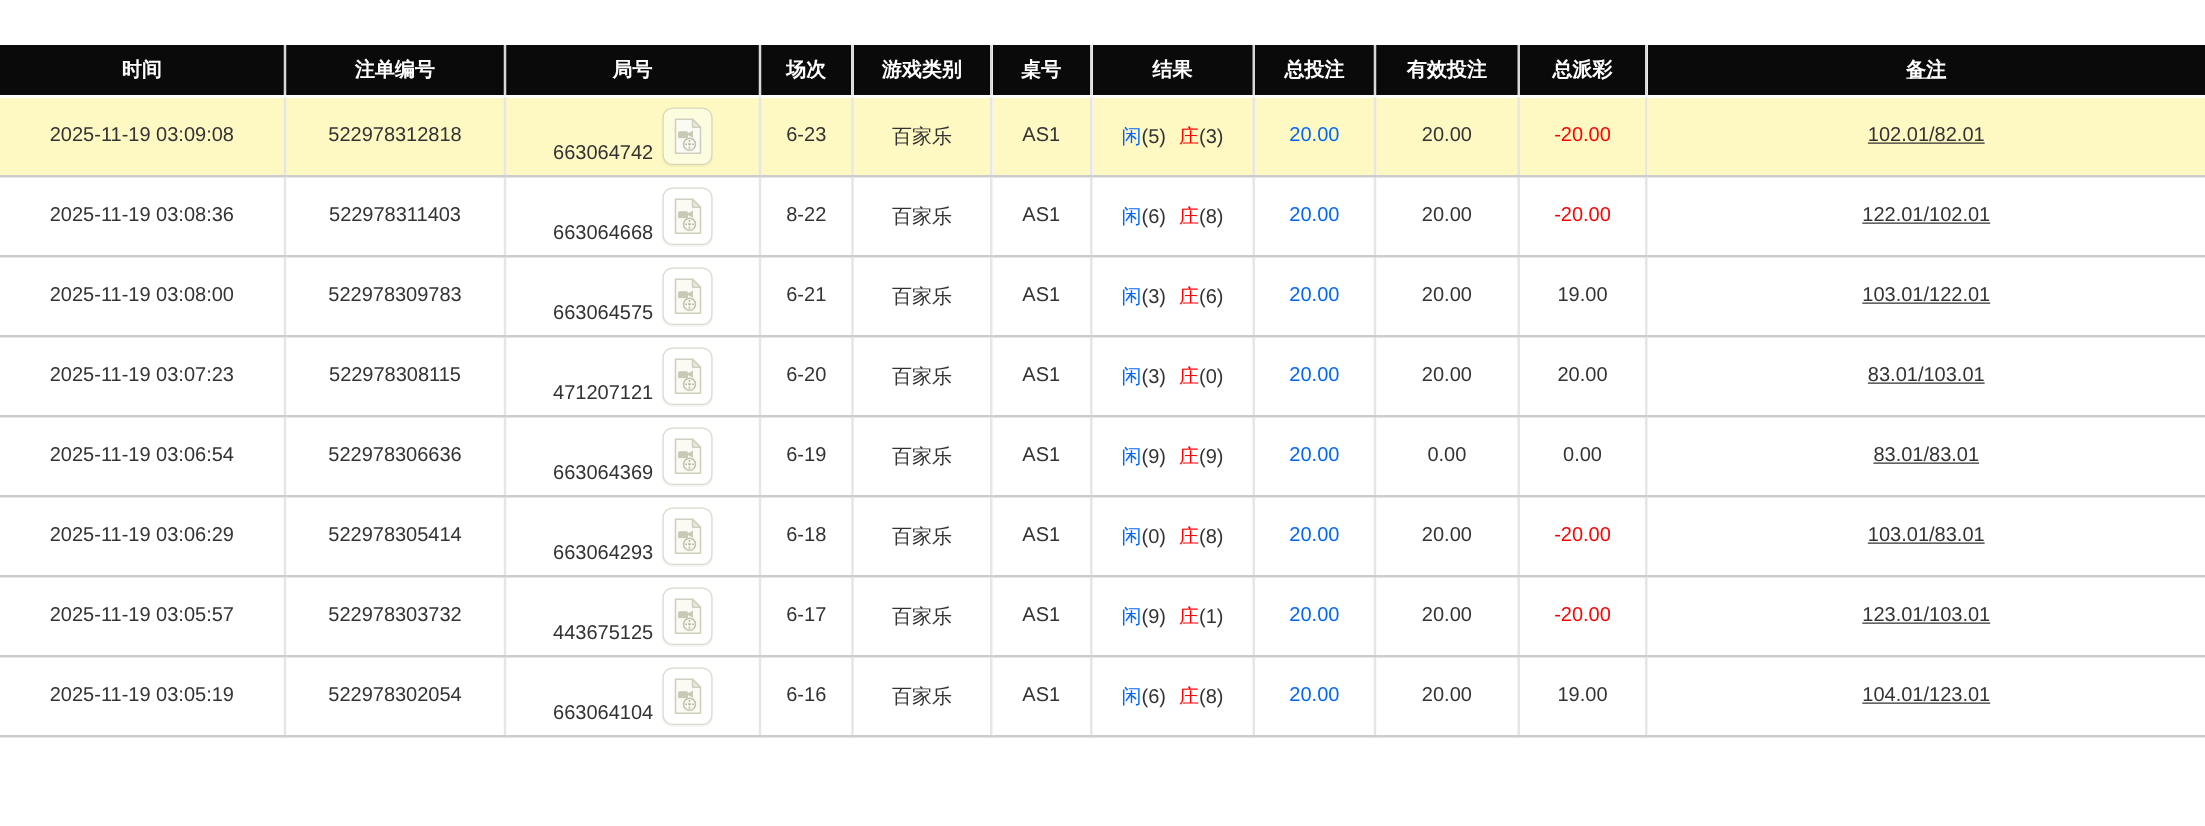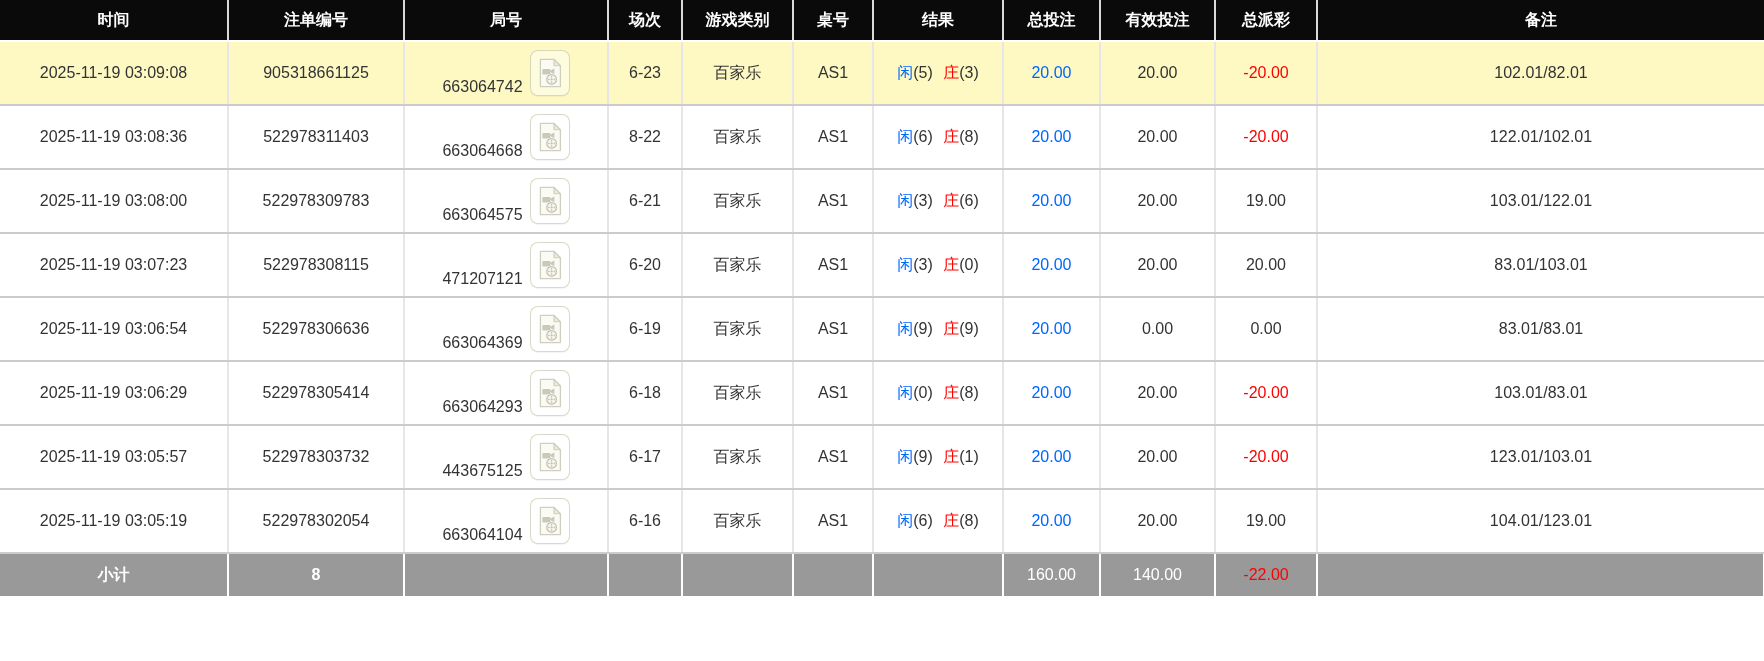--- a/index.html
+++ b/index.html
@@ -1,30 +1,30 @@
 <!DOCTYPE html>
 <html><head>
 <meta charset="utf-8">
 <style>
   html,body{margin:0;padding:0;background:#fff;}
   body{font-family:"Liberation Sans","DejaVu Sans",sans-serif;color:#333;}
   .viewport{width:1764px;height:661px;overflow:hidden;position:relative;background:#fff;}
-  table{border-collapse:collapse;table-layout:fixed;width:1764px;}
+  table{border-collapse:collapse;table-layout:fixed;width:1764px;margin-top:36px;}
   td,th{box-sizing:border-box;text-align:center;vertical-align:middle;font-size:16px;
         border-right:2px solid #e6e6e6;overflow:hidden;white-space:nowrap;}
   td:last-child,th:last-child{border-right:none;}
   thead th{background:#0a0a0a;color:#ffffff;font-weight:bold;height:41px;
            border-right:2px solid #d9d9d9;border-bottom:2px solid #ffffff;}
   tbody td{height:64px;border-bottom:2px solid #cccccc;background:#ffffff;}
   tr.hl td{background:#fef9c3;}
   tr.sum td{background:#999999;color:#ffffff;height:43px;border-right:2px solid #ffffff;
             border-bottom:3px solid #dedede;}
   tr.sum:last-child td{border-bottom:none;}
   tr.sum .rowlabel{font-weight:bold;}
-  .c-remark, th.c-remark{}
+  .c-remark, th.c-remark{text-decoration:underline;}
   .round-wrap{display:inline-flex;align-items:flex-end;justify-content:center;gap:7px;}
   .video-btn{display:inline-flex;align-items:center;justify-content:center;
              width:40px;height:46px;border-radius:8px;cursor:pointer;
              background:rgba(255,255,255,0.45);border:1px solid rgba(170,170,140,0.45);
              box-shadow:0 1px 1px rgba(0,0,0,0.05);padding:0;}
   .res-label-p{color:#0066ff;}
   .res-label-b{color:#ff0000;}
   .res-score{color:#333;font-style:normal;}
   .c-totalbet span{color:#0066ff;}
   tr.sum .c-totalbet span{color:#ffffff;}
@@ -60,21 +60,21 @@
           <th class="c-result">结果</th>
           <th class="c-totalbet">总投注</th>
           <th class="c-validbet">有效投注</th>
           <th class="c-payout">总派彩</th>
           <th class="c-remark">备注</th>
         </tr>
     </thead>
     <tbody id="body-rows">
   <tr class="hl">
     <td class="c-time"><span>2025-11-19 03:09:08</span></td>
-    <td class="c-bet"><span>905318661125</span></td>
+    <td class="c-bet"><span>522978312818</span></td>
     <td class="c-round">
       <span class="round-wrap">
         <span>663064742</span>
         <button class="video-btn" type="button">
           <svg width="26" height="32" viewBox="0 0 32 40" aria-hidden="true">
             <path d="M4 3 h17 l8 8 v26 h-25 z" fill="#fbfbf4" stroke="#cfcfc0" stroke-width="1.6" stroke-linejoin="round"></path>
             <path d="M21 3 v8 h8 z" fill="#e9e9da" stroke="#cfcfc0" stroke-width="1.4" stroke-linejoin="round"></path>
             <rect x="6.5" y="15" width="10" height="7" rx="1.5" fill="#c9c9b8"></rect>
             <path d="M16.5 17 l5 -2.5 v7 l-5 -2.5 z" fill="#c9c9b8"></path>
             <circle cx="18" cy="28" r="6" fill="#dededr" fill-opacity="0" stroke="#c2c2b0" stroke-width="1.6"></circle>
@@ -338,29 +338,16 @@
     <td class="c-result">
       <span class="res-part"><span class="res-label-p">闲</span><span class="res-score">(6)</span></span>
       <span class="res-part"><span class="res-label-b">庄</span><span class="res-score">(8)</span></span>
     </td>
     <td class="c-totalbet"><span>20.00</span></td>
     <td class="c-validbet"><span>20.00</span></td>
     <td class="c-payout"><span class="payout-val">19.00</span></td>
     <td class="c-remark"><span>104.01/123.01</span></td>
   </tr>
 
-  <tr class="sum">
-    <td class="c-time"><span class="rowlabel">小计</span></td>
-    <td class="c-bet"><span class="rowlabel">8</span></td>
-    <td class="c-round"></td>
-    <td class="c-sess"></td>
-    <td class="c-game"></td>
-    <td class="c-table"></td>
-    <td class="c-result"></td>
-    <td class="c-totalbet"><span>160.00</span></td>
-    <td class="c-validbet"><span>140.00</span></td>
-    <td class="c-payout"><span class="payout-val neg">-22.00</span></td>
-    <td class="c-remark"></td>
-  </tr>
 
 </tbody>
   </table>
 </div>
 
 </body></html>

